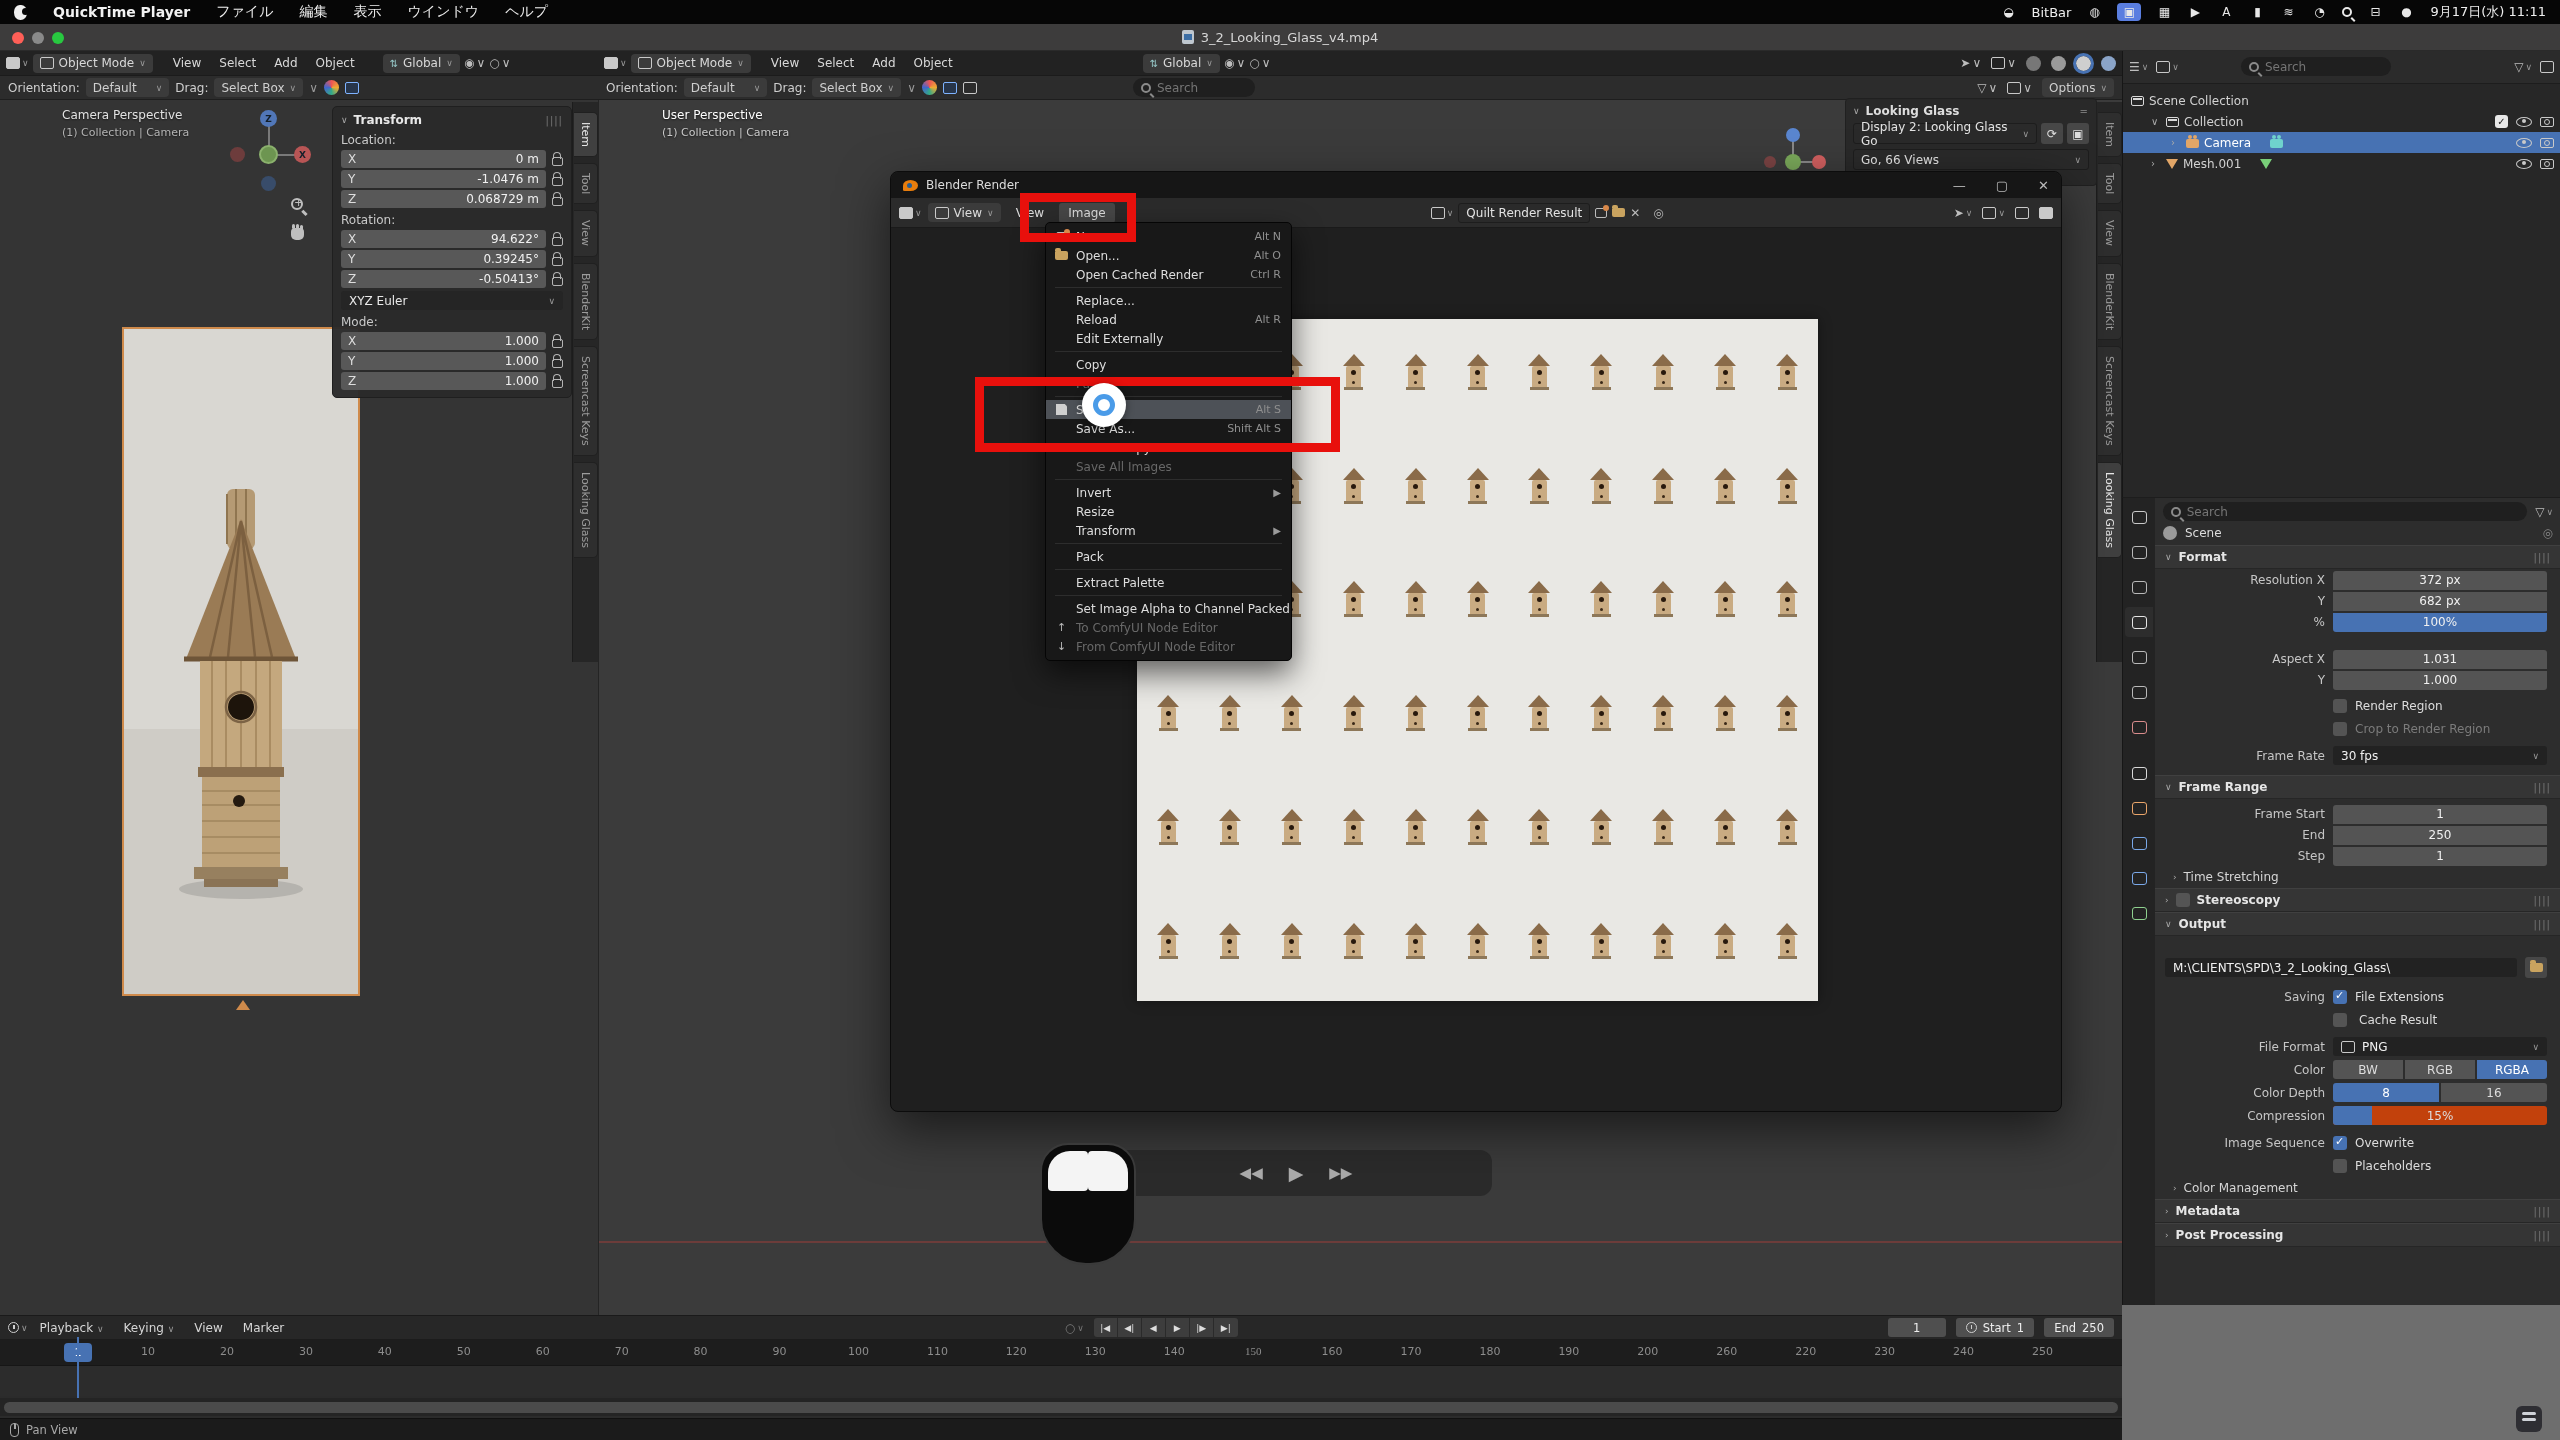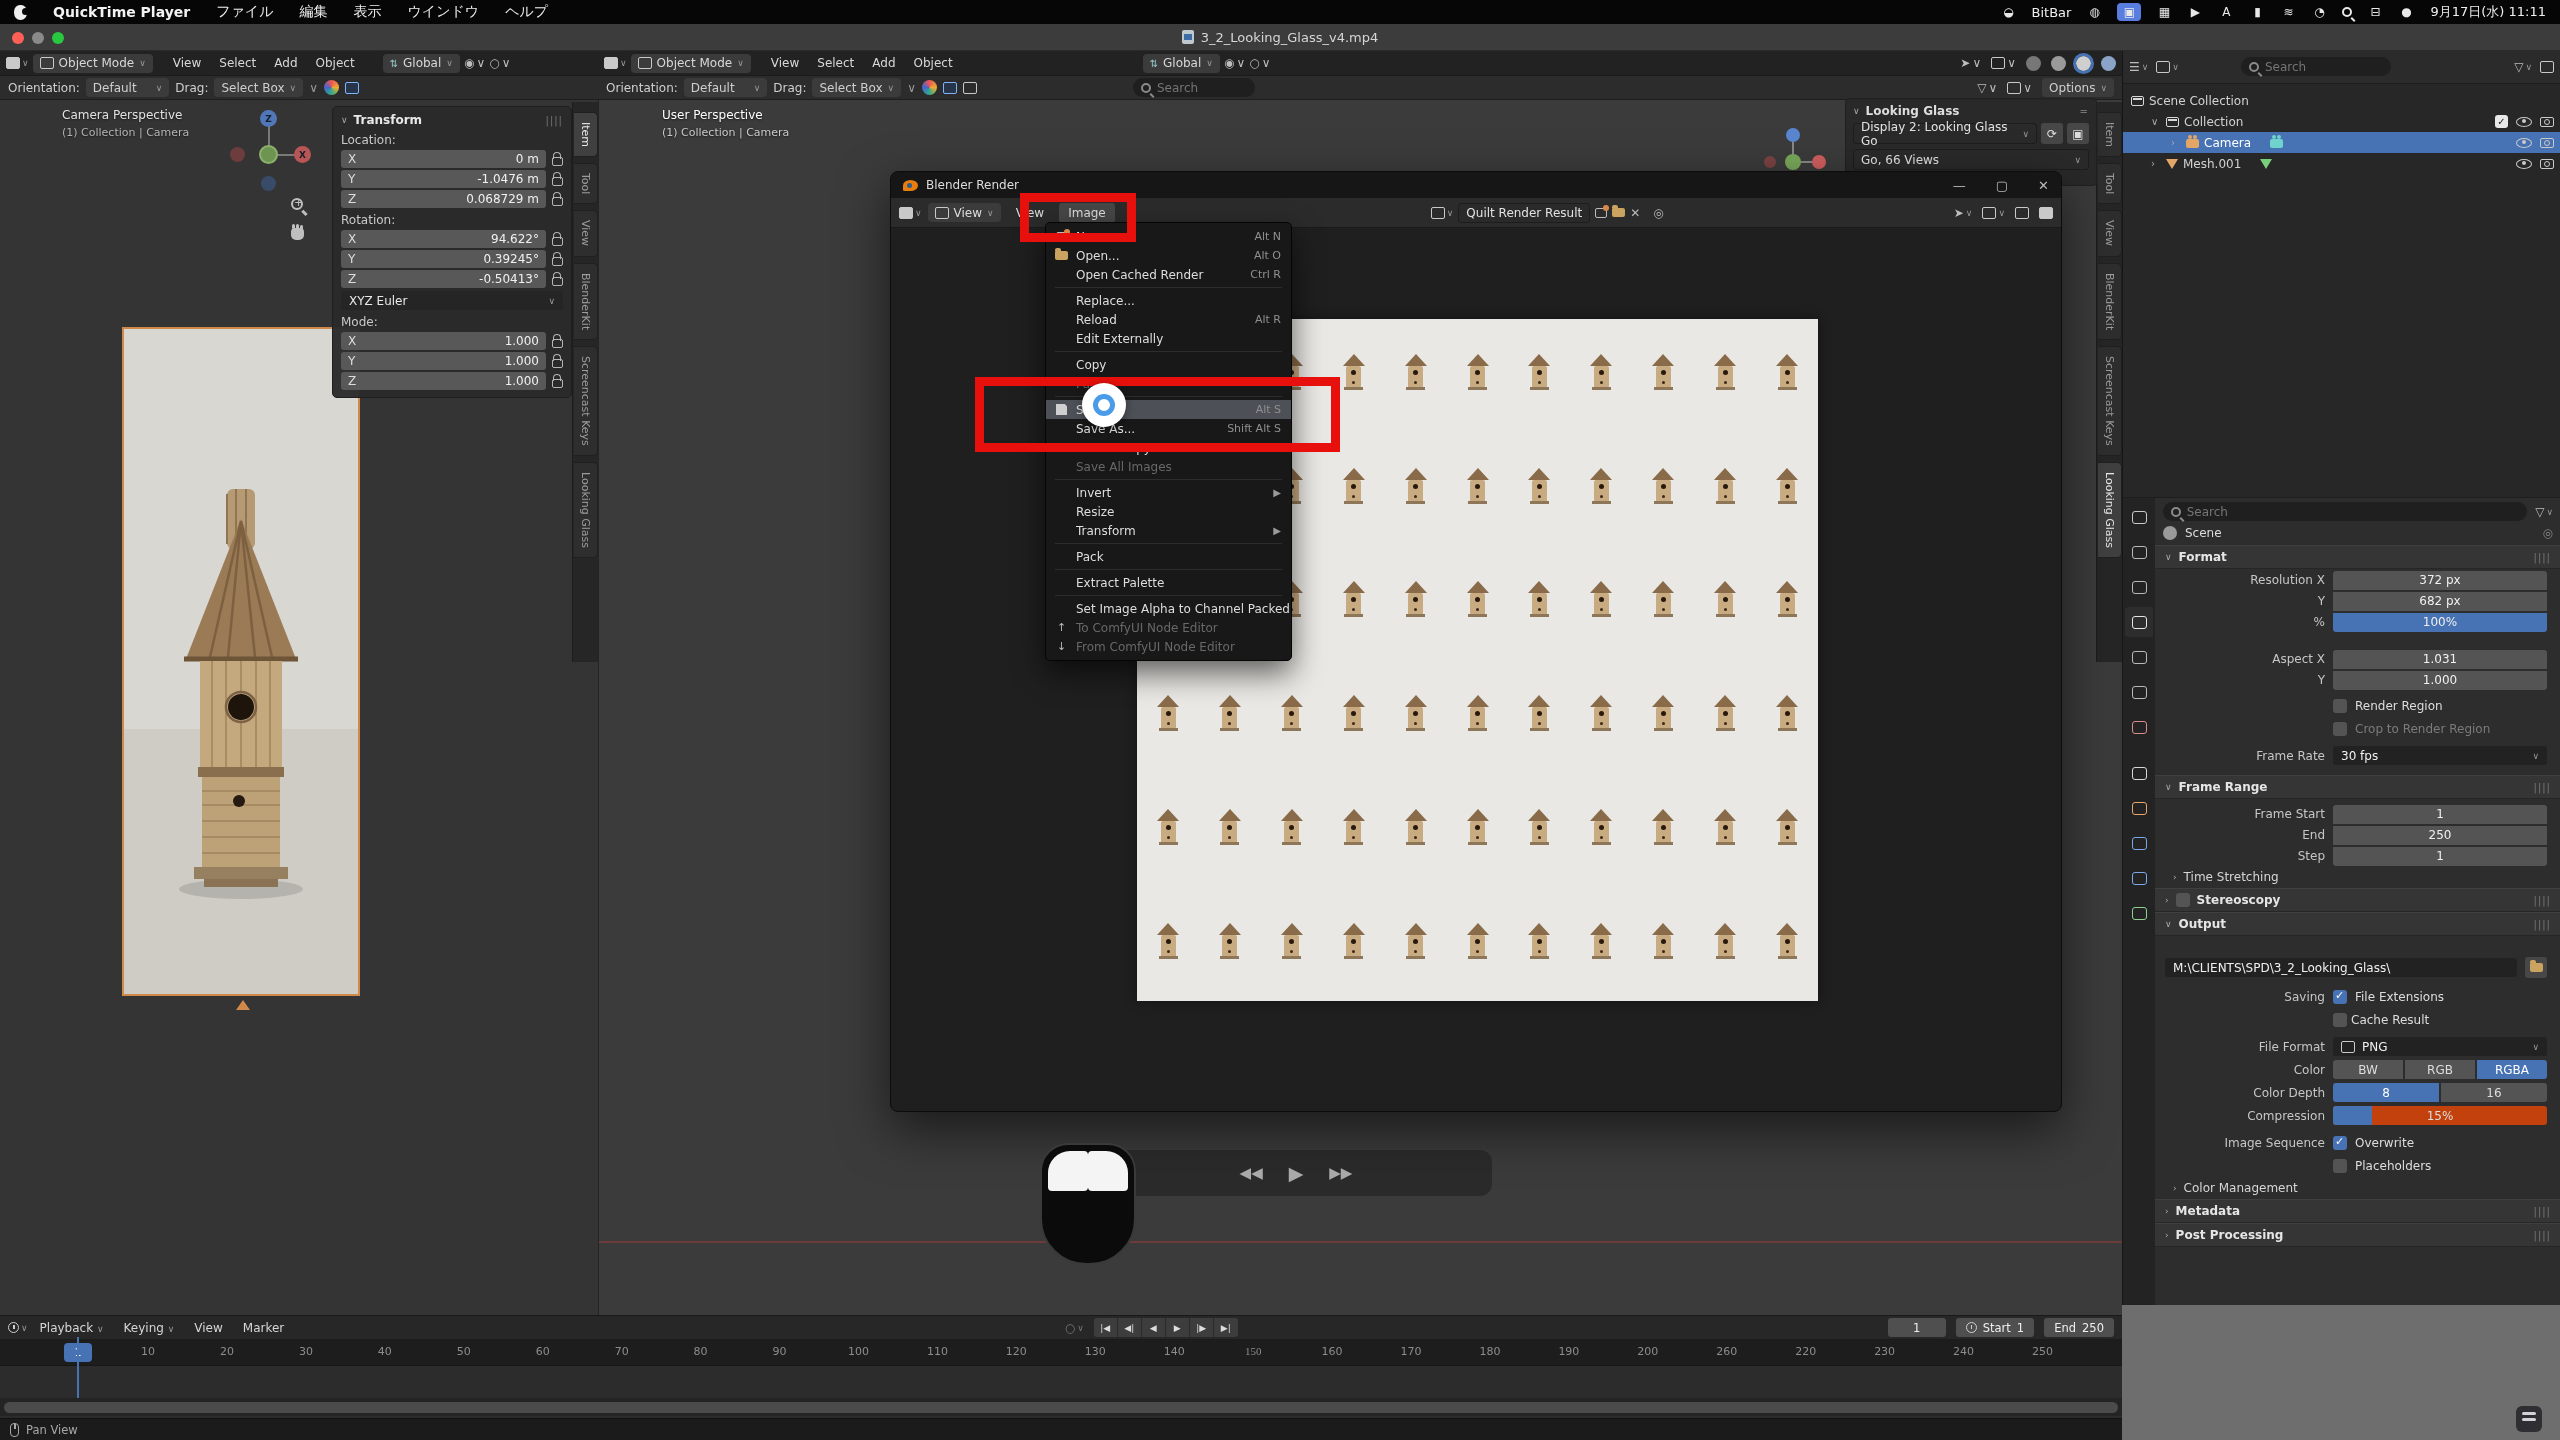--- a/index.html
+++ b/index.html
@@ -719,21 +719,21 @@
     </div>
     <div class="prow" style="margin-top:6px">
         <span class="plbl">Saving</span>
         <span style="display:flex;gap:8px;align-items:center;flex:1">
           <span class="cb on"></span>
           <span>File Extensions</span>
         </span>
       </div>
     <div class="prow">
         <span class="plbl"></span>
-        <span style="display:flex;gap:4px;align-items:center;flex:1">
+        <span style="display:flex;gap:12px;align-items:center;flex:1">
           <span class="cb"></span>
           <span>Cache Result</span>
         </span>
       </div>
     <div class="prow" style="margin-top:4px">
         <span class="plbl">File Format</span>
         <span class="fld dark">
           <span class="sqic" style="margin-right:7px"></span>
           <span>PNG</span>
           <span style="margin-left:auto;color:#999;font-size:9px">∨</span>

